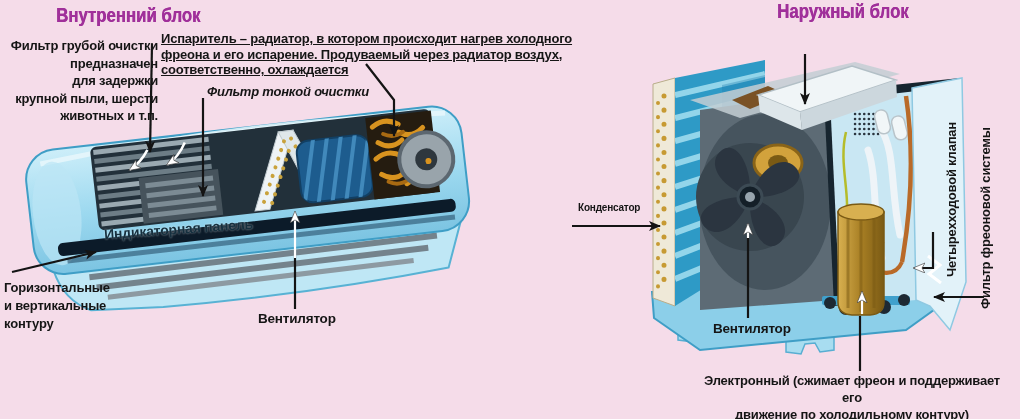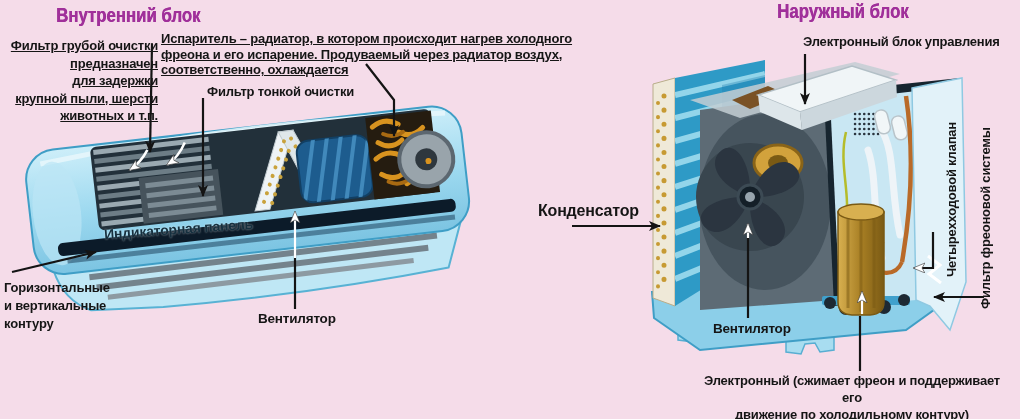--- a/index.html
+++ b/index.html
@@ -239,36 +239,35 @@
     <path d="M748,318 L748,236"></path>
     <path d="M748,238 L748,224" stroke="#ffffff" marker-end="url(#aw)"></path>
     <path d="M860,371 L860,316"></path>
     <path d="M862,314 L862,292" stroke="#ffffff" marker-end="url(#aw)"></path>
   </g>
 </svg>
 
 <div class="lbl title" style="left:56px;top:3px;">Внутренний блок</div>
 <div class="lbl title" style="left:777px;top:-1px;">Наружный блок</div>
 
-<div class="lbl" style="left:2px;top:37px;width:156px;text-align:right;font-size:13px;line-height:17.5px;text-decoration:underline;">Фильтр грубой очистки
+<div class="lbl" style="left:2px;top:37px;width:156px;text-align:right;font-size:13px;line-height:17.5px;">Фильтр грубой очистки
 предназначен
 для задержки
 крупной пыли, шерсти
 животных и т.п.</div>
 <div class="lbl" style="left:161px;top:31px;font-size:13px;line-height:15.5px;text-decoration:underline;">Испаритель – радиатор, в котором происходит нагрев холодного
 фреона и его испарение. Продуваемый через радиатор воздух,
 соответственно, охлаждается</div>
-<div class="lbl" style="left:207px;top:84px;font-size:13px;">Фильтр тонкой очистки</div>
+<div class="lbl" style="left:207px;top:84px;font-size:13px;font-style:italic;">Фильтр тонкой очистки</div>
 <div class="lbl" style="left:104px;top:221px;font-size:14px;color:#16303f;transform:rotate(-4deg);text-shadow:0 0 2px rgba(255,255,255,.6);">Индикаторная панель</div>
 <div class="lbl" style="left:4px;top:279px;font-size:13px;line-height:18px;">Горизонтальные
 и вертикальные
 контуру</div>
 <div class="lbl" style="left:258px;top:311px;font-size:13.5px;">Вентилятор</div>
 
-<div class="lbl" style="left:803px;top:34px;font-size:13px;">Электронный блок управления</div>
-<div class="lbl" style="left:538px;top:202px;font-size:16px;">Конденсатор</div>
+<div class="lbl" style="left:578px;top:202px;font-size:10px;">Конденсатор</div>
 <div class="lbl vlbl" style="left:944px;top:277px;">Четырехходовой клапан</div>
 <div class="lbl vlbl" style="left:978px;top:309px;">Фильтр фреоновой системы</div>
 <div class="lbl" style="left:713px;top:321px;font-size:13.5px;">Вентилятор</div>
 <div class="lbl" style="left:696px;top:372px;width:312px;text-align:center;font-size:13px;line-height:17px;">Электронный (сжимает фреон и поддерживает его
 движение по холодильному контуру)</div>
 
 </div>
 
 </body></html>

